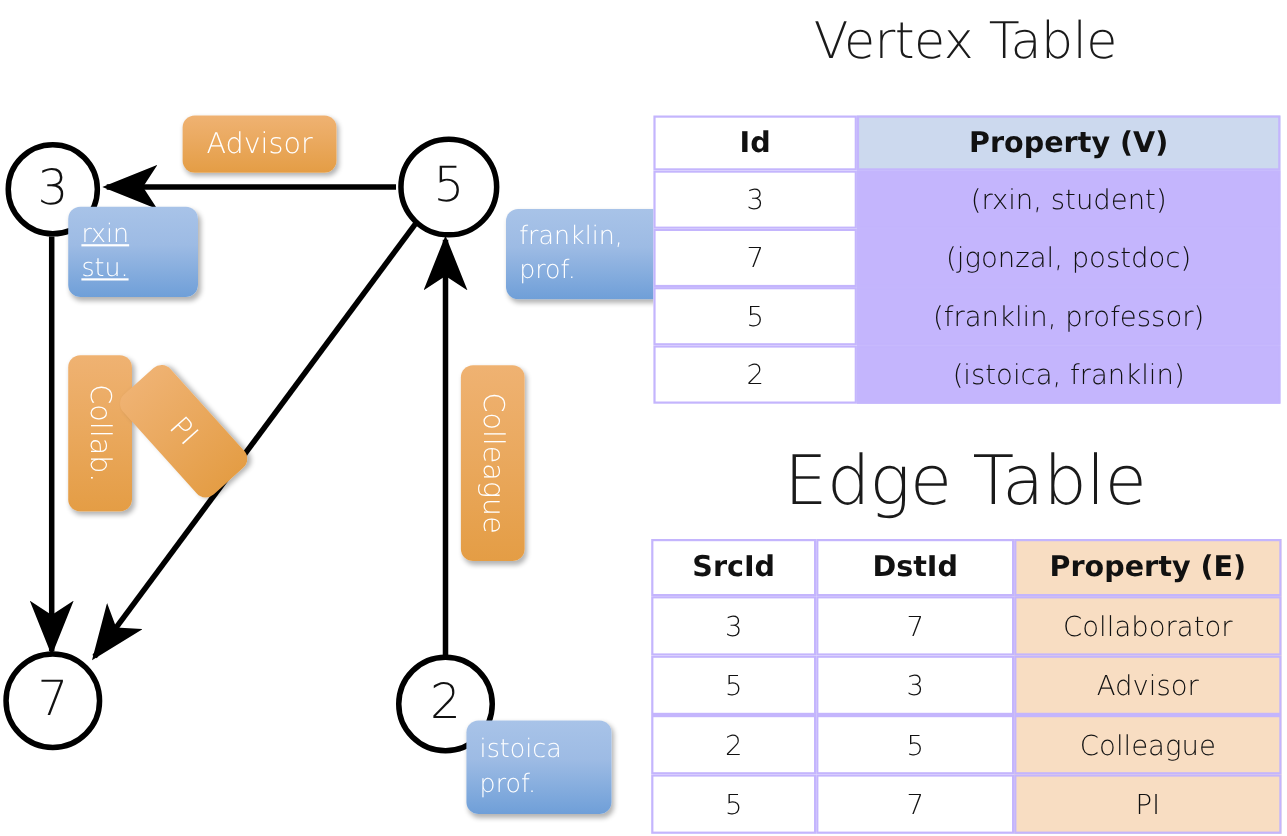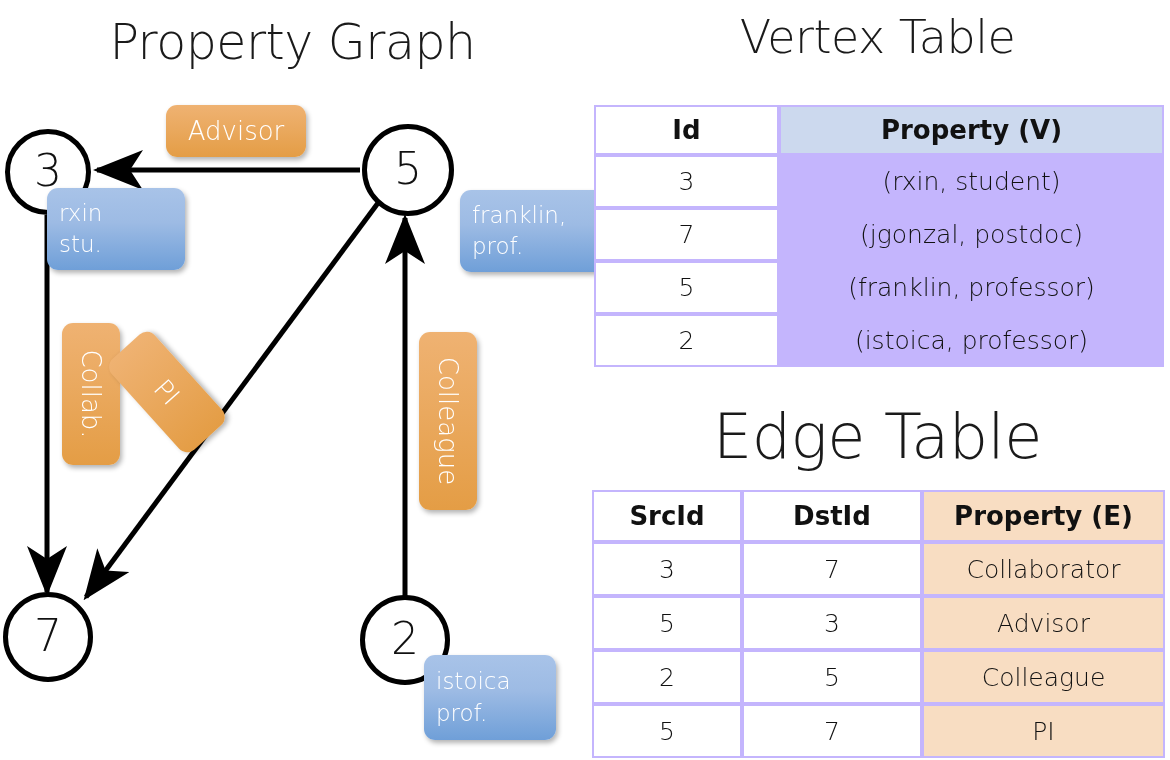--- a/index.html
+++ b/index.html
@@ -75,21 +75,20 @@
   .hdr-e{background:#f8ddc2;}
   .cell-e{background:#f8ddc2;}
   .hdr-plain{background:#ffffff;}
   .cell-plain{background:#ffffff;}
 </style>
 </head>
 <body>
 
 <div class="stage">
 
-  <div class="title" id="title-property-graph">Property Graph</div>
 
   <div class="title" id="title-vertex-table">Vertex Table</div>
 
   <div class="title" id="title-edge-table">Edge Table</div>
 
   <svg id="graph-svg" viewBox="0 0 585 760">
     <defs>
       <marker id="arrowhead" markerWidth="10" markerHeight="8" refX="9.2" refY="4" orient="auto" markerUnits="strokeWidth">
         <path d="M0,0 L10,4 L0,8 L2.6,4 Z" fill="#000"></path>
       </marker>
@@ -113,21 +112,21 @@
   </div>
 
   <div class="node-circle" style="left:3px;top:592px;width:90px;height:90px;">
     <span>7</span>
   </div>
 
   <div class="node-circle" style="left:360px;top:595px;width:90px;height:90px;">
     <span>2</span>
   </div>
 
-  <div class="vbox" style="left:47px;top:188px;width:138px;height:82px;">
+  <div class="vbox" style="left:62px;top:188px;width:118px;height:82px;text-decoration:underline;">
     <div>rxin</div>
     <div>stu.</div>
   </div>
 
   <div class="vbox" style="left:424px;top:190px;width:152px;height:82px;margin-left:36px;">
     <div>franklin,</div>
     <div>prof.</div>
   </div>
 
 
@@ -167,21 +166,21 @@
       <tr>
         <td class="cell-plain" style="height:53px;">7</td>
         <td class="cell-v" style="height:53px;">(jgonzal, postdoc)</td>
       </tr>
       <tr>
         <td class="cell-plain" style="height:53px;">5</td>
         <td class="cell-v" style="height:53px;">(franklin, professor)</td>
       </tr>
       <tr>
         <td class="cell-plain" style="height:53px;">2</td>
-        <td class="cell-v" style="height:53px;">(istoica, professor)</td>
+        <td class="cell-v" style="height:53px;">(istoica, franklin)</td>
       </tr>
     </tbody>
   </table>
 
   <table class="tbl" id="edge-table" style="left:592px;top:490px;">
     <thead>
       <tr>
         <th class="hdr-plain" style="width:150px;height:52px;">SrcId</th>
         <th class="hdr-plain" style="width:180px;height:52px;">DstId</th>
         <th class="hdr-e" style="width:243px;height:52px;">Property (E)</th>

